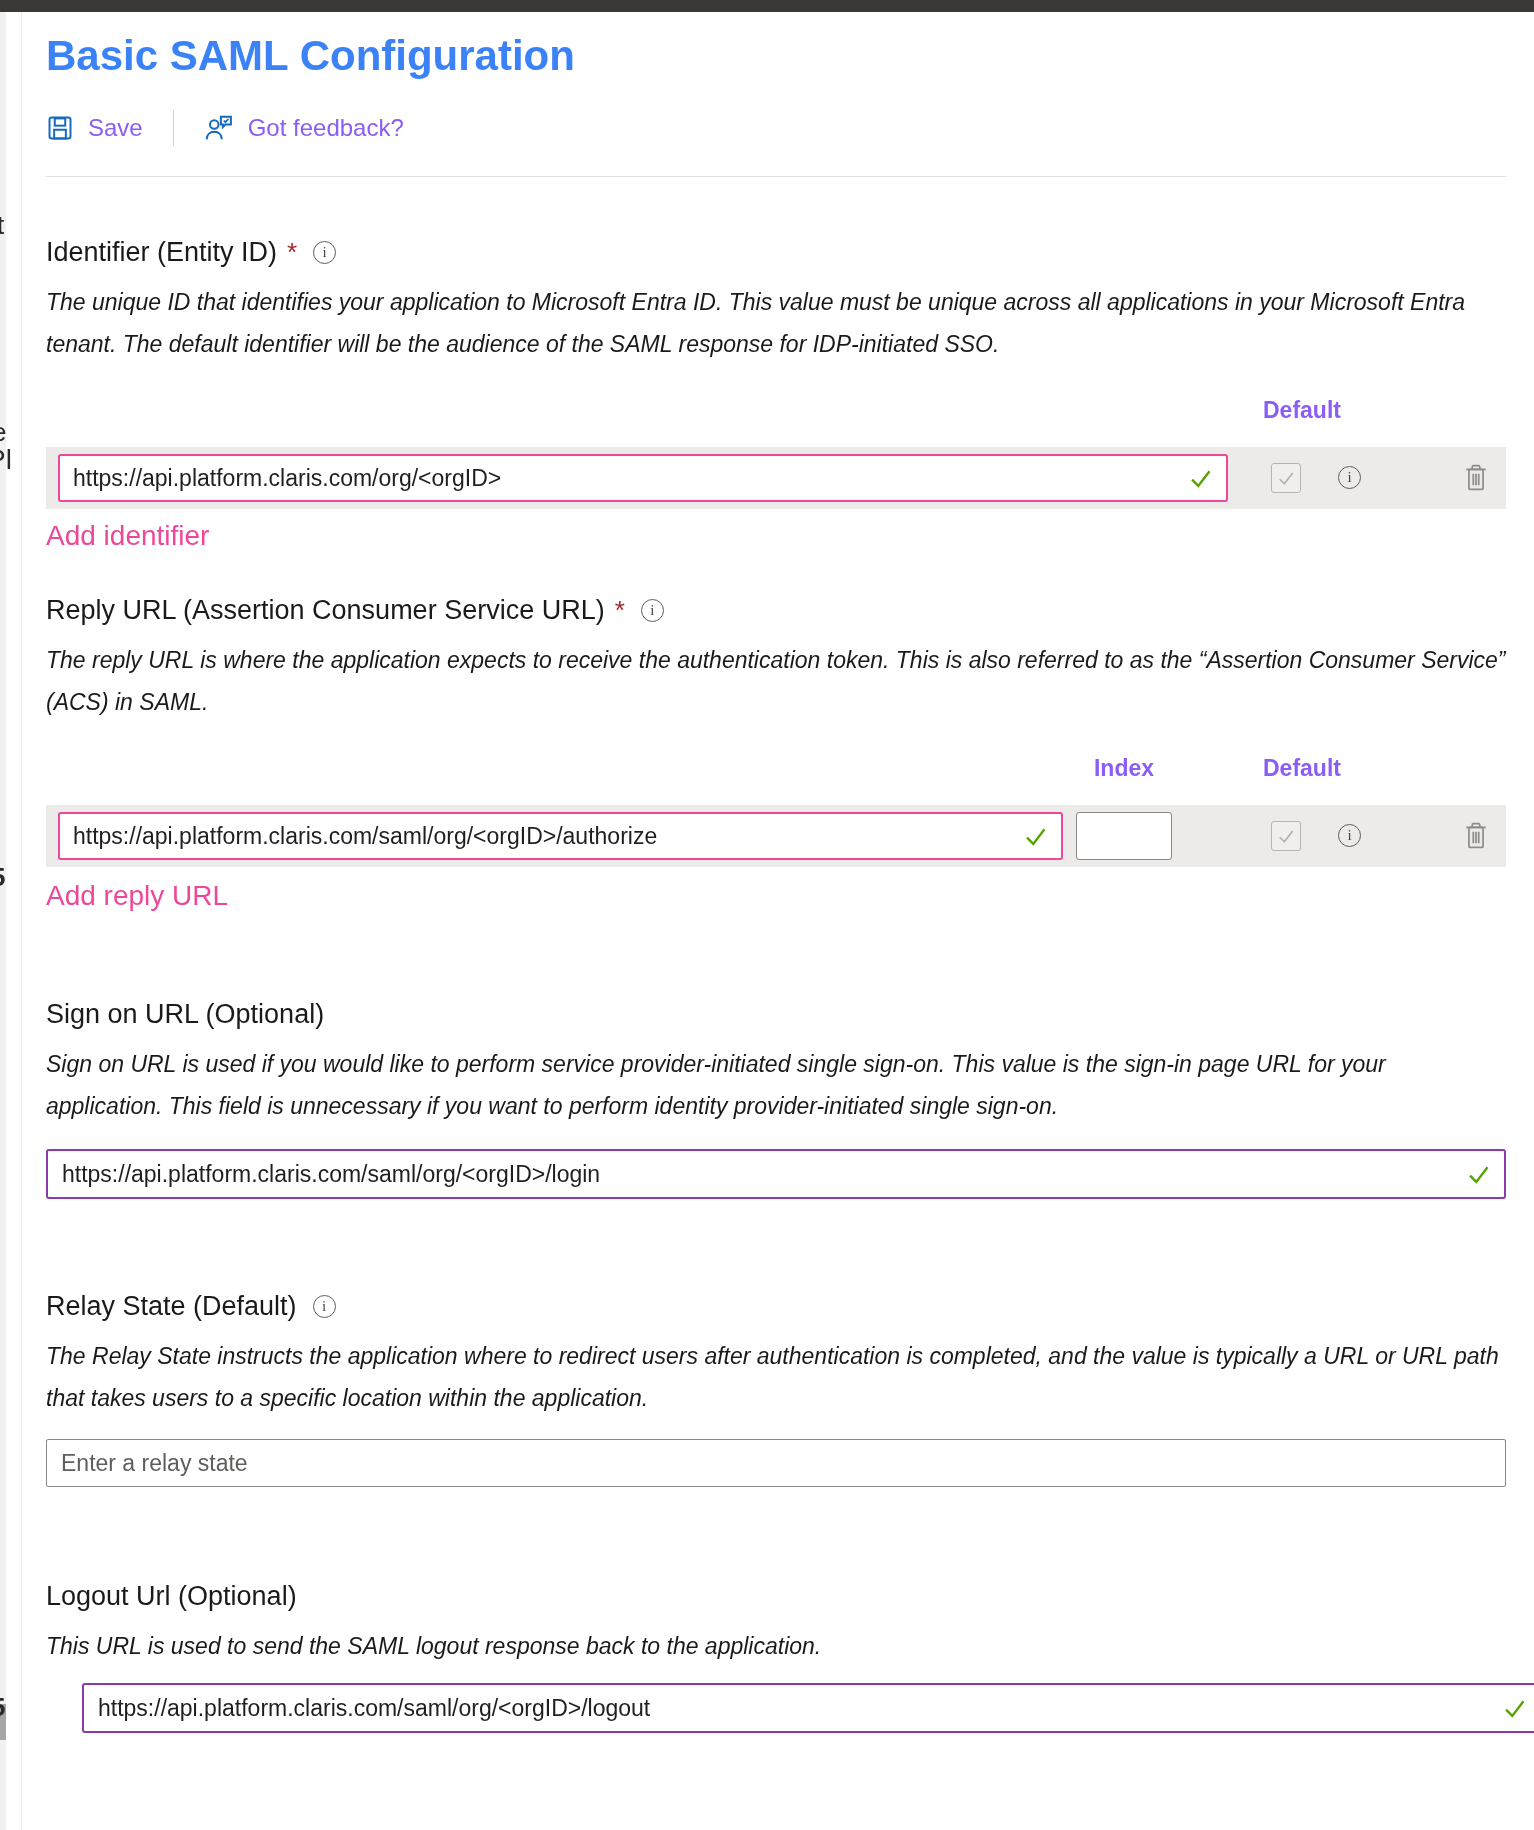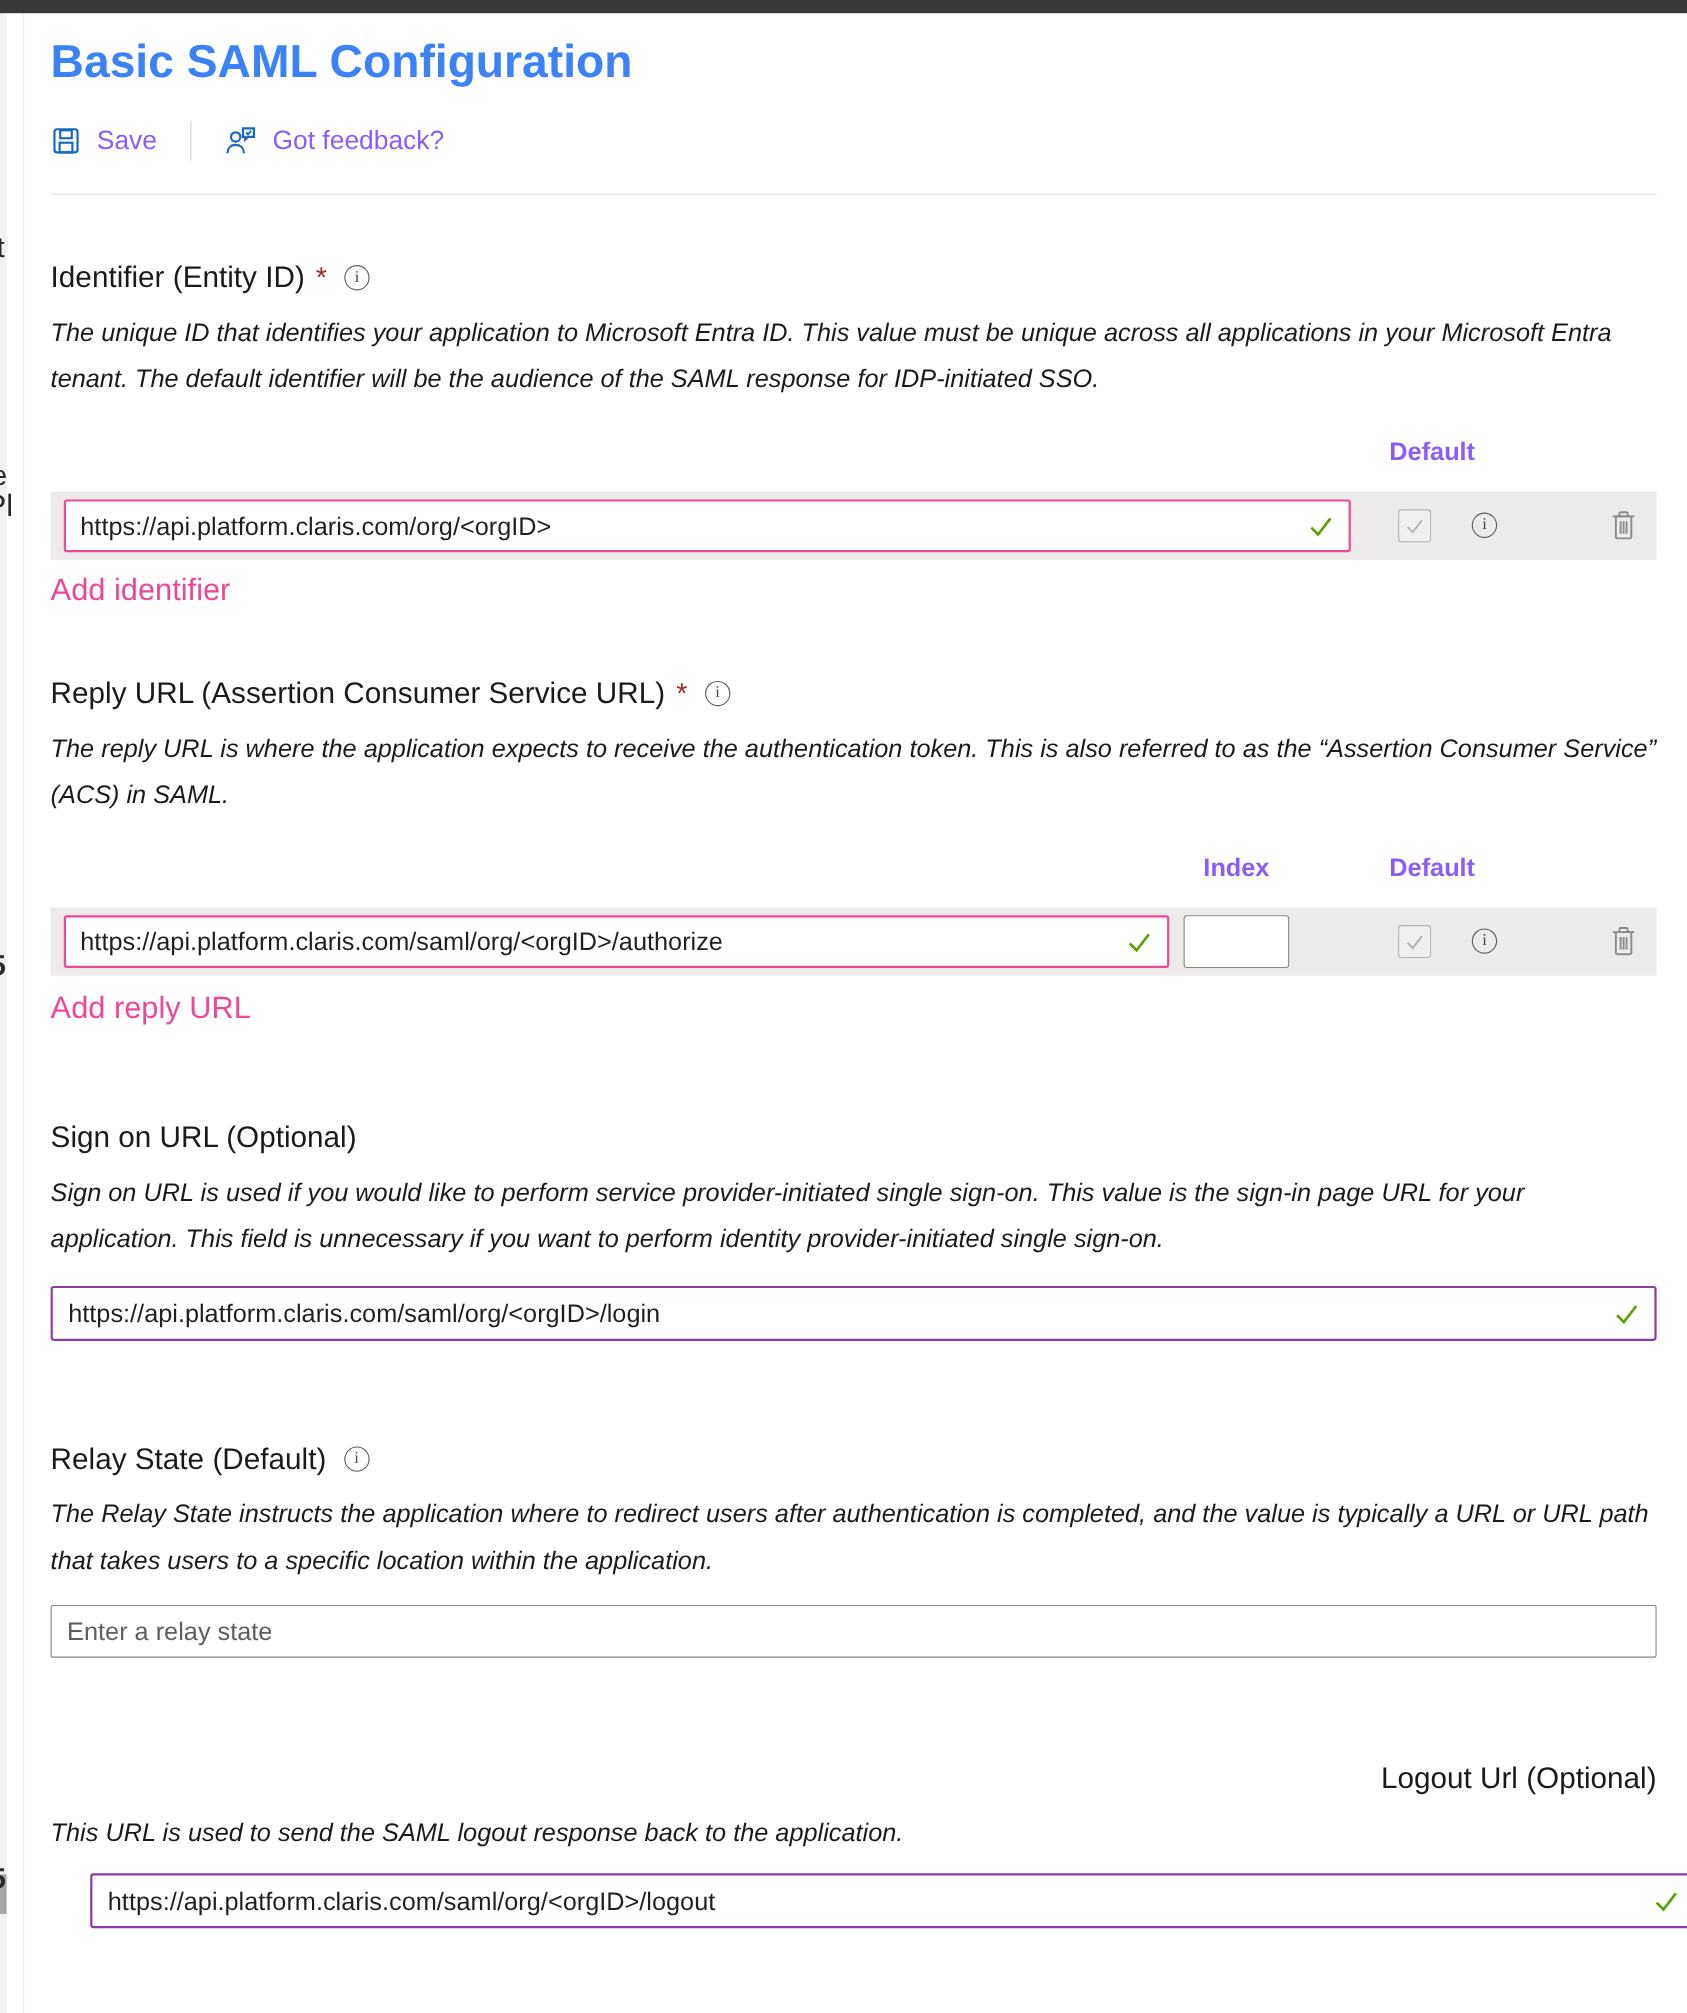--- a/index.html
+++ b/index.html
@@ -32,24 +32,24 @@
 
   .sec-head { display: flex; align-items: center; font-size: 27px; line-height: 38px; color: #1b1a19; font-weight: 400; }
   .req { color: #a4262c; margin-left: 10px; font-size: 26px; }
   .info-circle { display: inline-flex; align-items: center; justify-content: center;
     width: 23px; height: 23px; border: 1.4px solid #5f5d5b; border-radius: 50%;
     color: #484644; font-family: "Liberation Serif", serif; font-size: 15px; font-style: normal; flex: 0 0 auto; }
   .sec-head .info-circle { margin-left: 16px; }
   .desc { margin-top: 10px; font-size: 23px; line-height: 42px; font-style: italic; color: #1b1a19; max-width: 1460px; }
 
   .mt-sec1 { margin-top: 56px; }
-  .mt-sec  { margin-top: 60px; }
+  .mt-sec  { margin-top: 40px; }
   .mt-sec3 { margin-top: 84px; }
   .mt-sec4 { margin-top: 88px; }
-  .mt-sec5 { margin-top: 90px; justify-content: flex-end; }
+  .mt-sec5 { margin-top: 90px; }
 
   .col-heads { position: relative; margin-top: 32px; height: 34px; font-size: 23px; font-weight: 700; color: #8b5cf6; }
   .col-default1 { position: absolute; left: 1217px; top: 0; }
   .col-index    { position: absolute; left: 1030px; width: 96px; top: 0; text-align: center; }
   .col-default2 { position: absolute; left: 1217px; top: 0; }
 
   .url-row { position: relative; margin-top: 16px; height: 62px; background: #edebe9; }
   .input-wrap { position: absolute; left: 12px; top: 7px; height: 48px; }
   .input-wrap input { width: 100%; height: 100%; border: 2px solid #ec4899; border-radius: 3px;
     padding: 0 52px 0 13px; font-size: 23px; color: #201f1e; font-family: "Liberation Sans", sans-serif; background: #fff; outline: none; }

